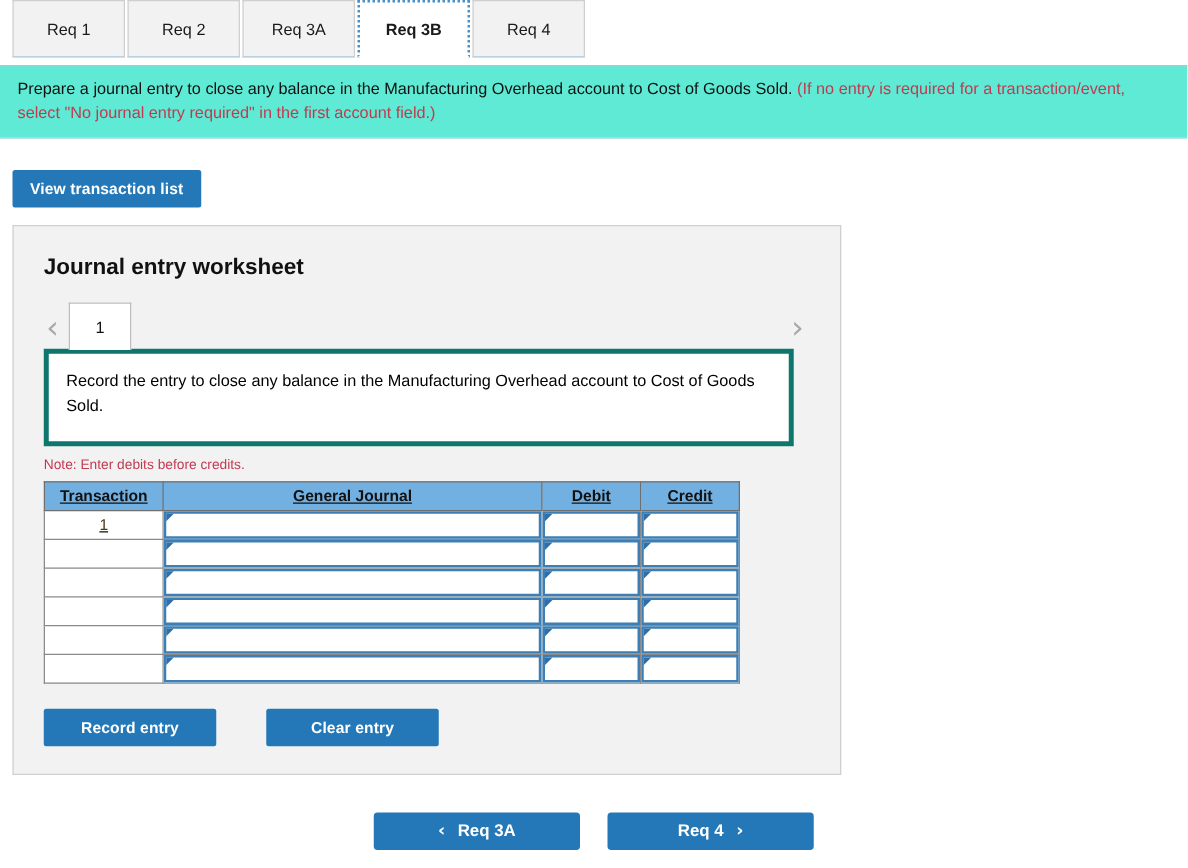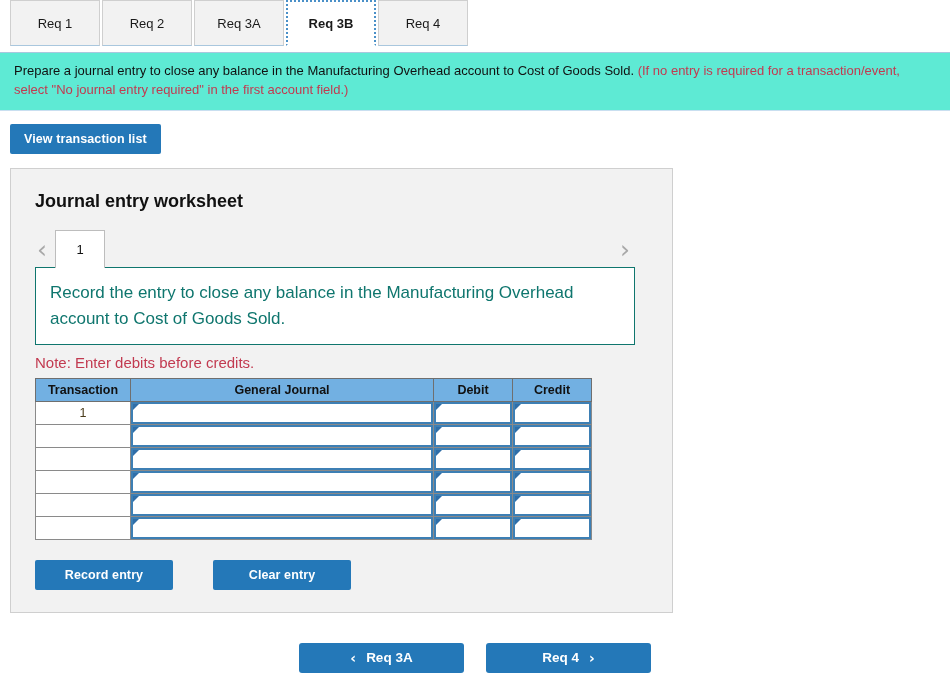--- a/index.html
+++ b/index.html
@@ -56,21 +56,21 @@
     border-bottom: 1px solid #c9dff0;
     padding: 9px 14px 10px 14px;
     line-height: 1.45;
     font-size: 13px;
   }
   .banner .black { color: #111111; }
   .banner .red { color: #c23a50; }
 
   
   .toolbar {
-    padding: 13px 0 0 10px;
+    padding: 25px 0 0 10px;
     text-decoration: underline;
   }
   .btn {
     background: #2478b8;
     color: #ffffff;
     border: none;
     font-family: "Liberation Sans", sans-serif;
     font-size: 12.5px;
     font-weight: bold;
     padding: 8px 14px;
@@ -80,21 +80,21 @@
     white-space: nowrap;
   }
 
   
   .panel {
     margin: 14px 0 0 10px;
     width: 663px;
     box-sizing: border-box;
     background: #f2f2f2;
     border: 1px solid #cfcfcf;
-    padding: 18px 32px 22px 24px;
+    padding: 18px 19px 22px 24px;
   }
   .panel h2 {
     margin: 4px 0 18px 0;
     font-size: 18px;
     font-weight: bold;
     color: #111111;
   }
 
   
   .pager {
@@ -128,41 +128,42 @@
     align-items: center;
     justify-content: center;
     font-size: 13px;
     color: #111111;
     position: relative;
     z-index: 2;
     cursor: pointer;
   }
   .worksheet-box {
     background: #ffffff;
-    border: 1px solid #0f766e;
+    border: 4px solid #0f766e;
     height: 78px;
     box-sizing: border-box;
     padding: 12px 14px;
     line-height: 1.55;
-    font-size: 17px;
-    color: #0f766e;
+    font-size: 13px;
+    color: #000000;
     margin-top: -1px;
     width: 600px;
   }
   .note {
     color: #c23a50;
-    font-size: 15px;
+    font-size: 11px;
     margin: 9px 0 7px 0;
   }
 
   
   table.journal {
     border-collapse: collapse;
     width: 552px;
     table-layout: fixed;
+    text-decoration: underline;
   }
   table.journal th {
     background: #72b0e2;
     border: 1px solid #6f6f6f;
     font-size: 12.5px;
     font-weight: bold;
     color: #111111;
     height: 22px;
     padding: 0;
   }

